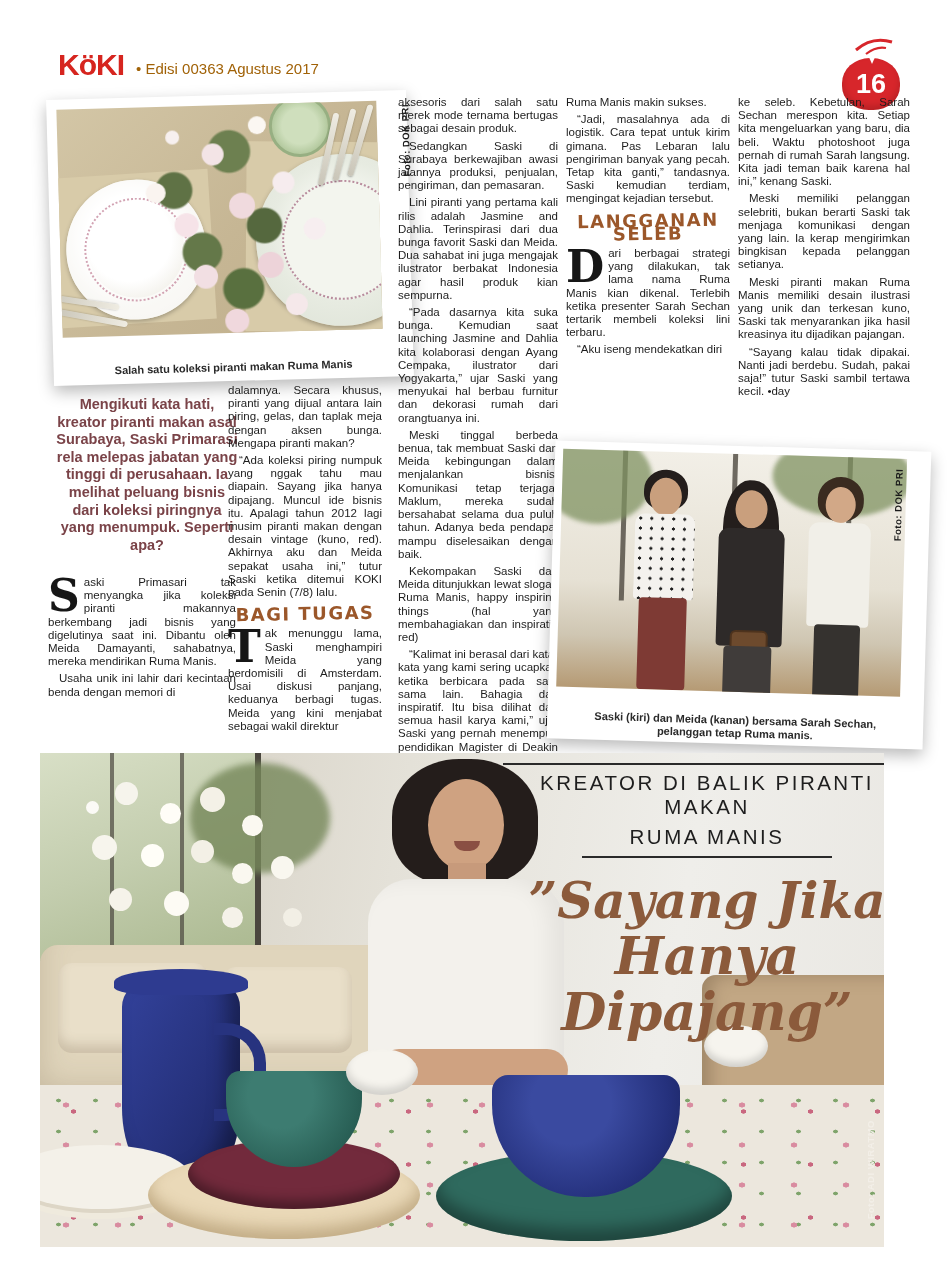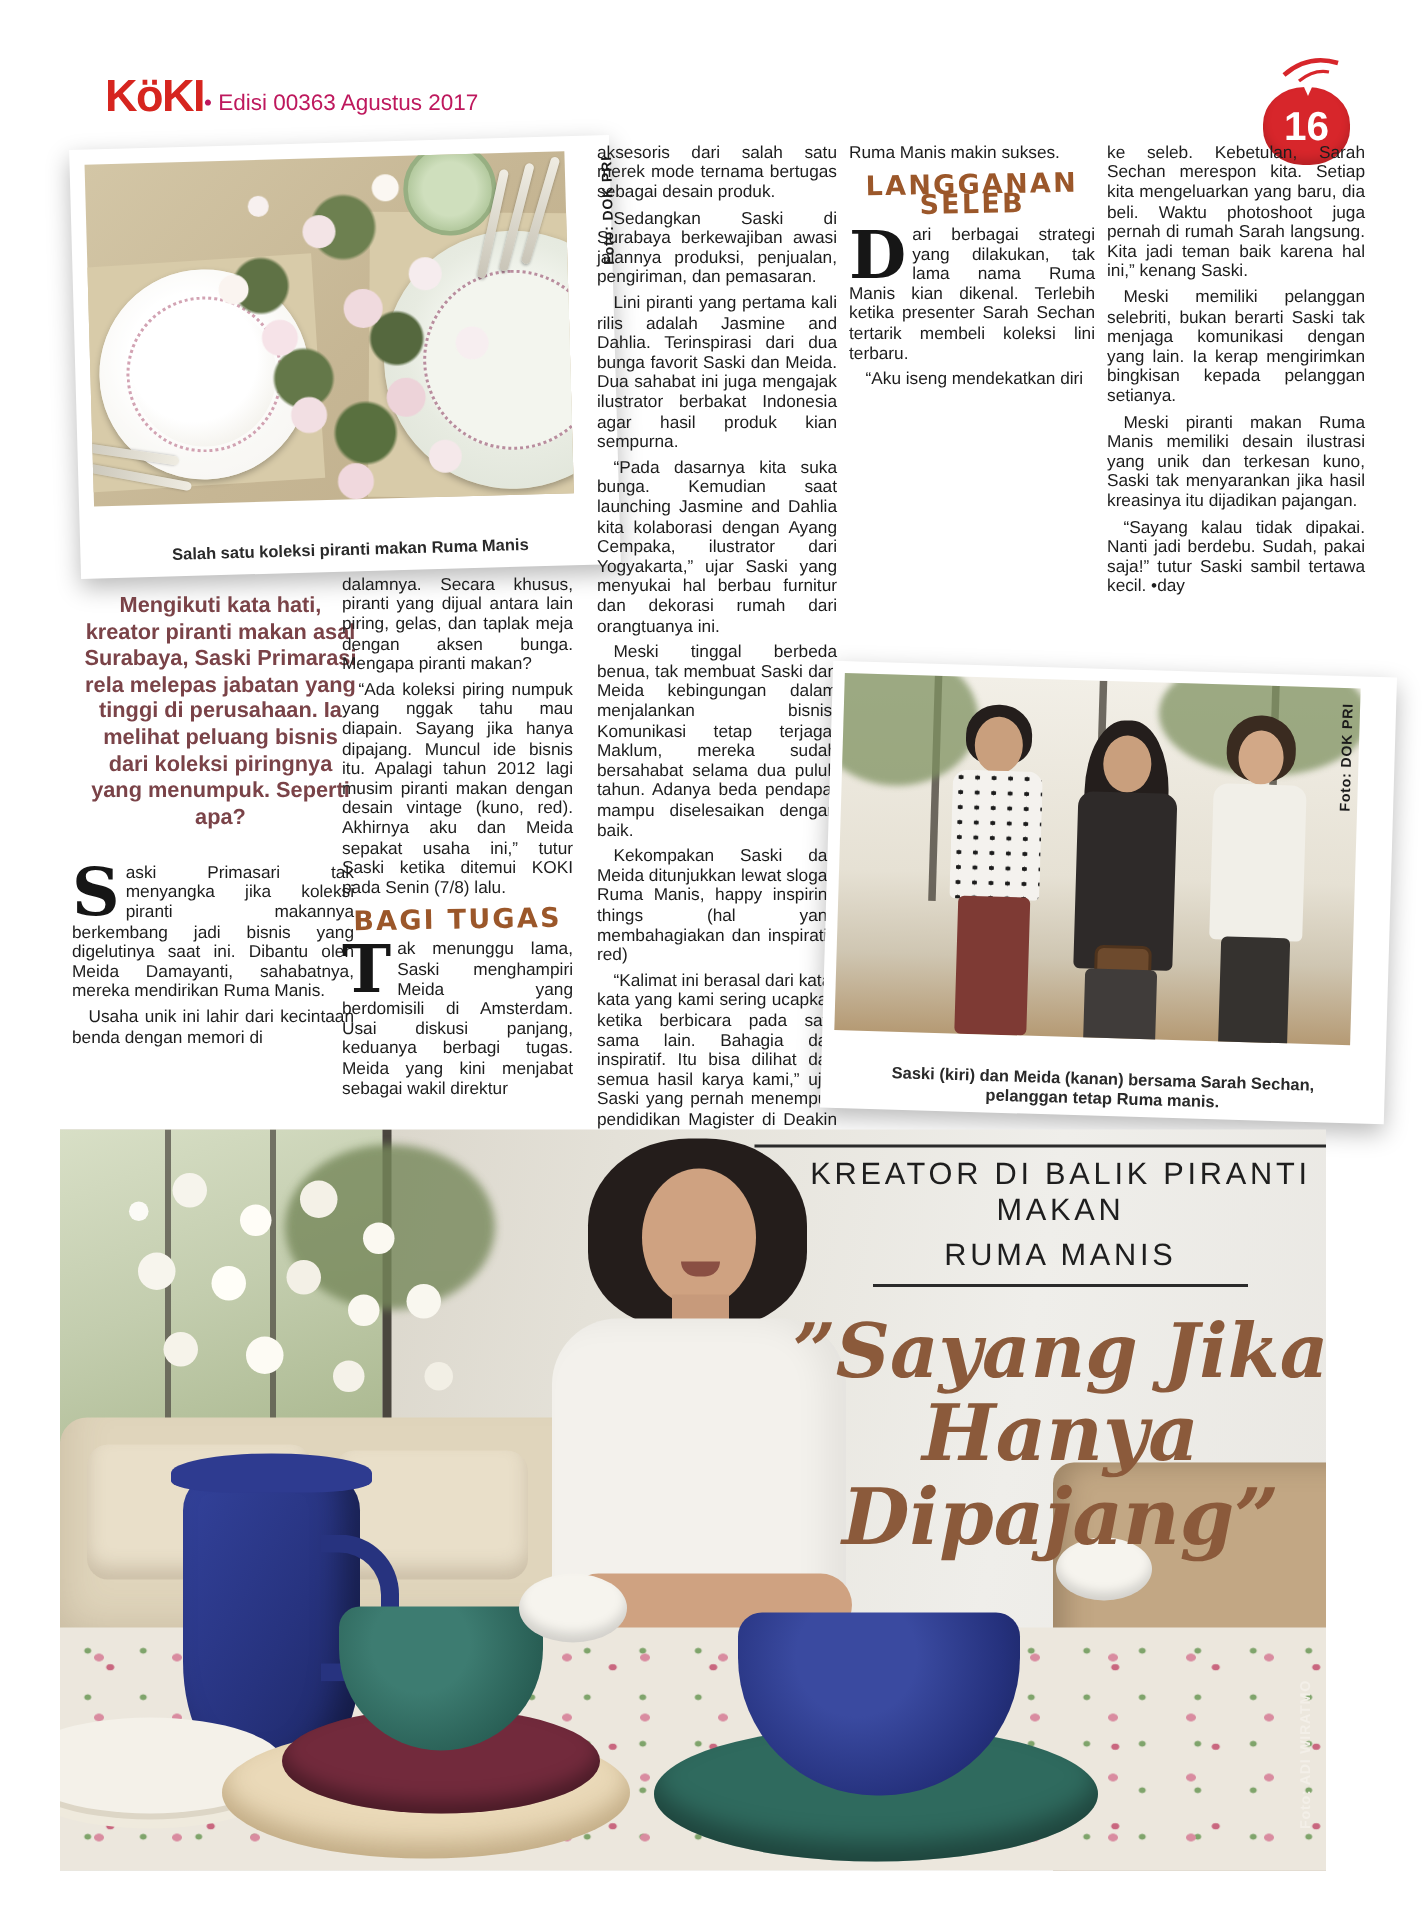--- a/index.html
+++ b/index.html
@@ -1,21 +1,21 @@
 <!DOCTYPE html>
 <html><head>
 <meta charset="utf-8">
 <style>
   html,body{margin:0;padding:0;background:#888;}
   .page{position:relative;width:952px;height:1280px;background:#fff;margin:0 auto;overflow:hidden;
         font-family:"Liberation Sans",sans-serif;color:#222;}
   
-  .masthead{position:absolute;left:58px;top:50px;display:flex;align-items:center;gap:0;margin-left:12px;}
+  .masthead{position:absolute;left:58px;top:50px;display:flex;align-items:center;gap:12px;}
   .logo{font-size:30px;font-weight:800;color:#d6251f;letter-spacing:-1px;line-height:1;}
-  .edition{font-size:15px;color:#be185d;padding-top:6px;}
+  .edition{font-size:15px;color:#a16207;padding-top:6px;}
   .pagebadge{position:absolute;left:842px;top:58px;width:58px;height:52px;background:#d7262b;
              border-radius:48% 48% 46% 46%;display:flex;align-items:center;justify-content:center;
              box-shadow:inset 0 -4px 6px rgba(0,0,0,.15);}
   .pagebadge .num{color:#fff;font-size:27px;font-weight:700;}
   .pagebadge::before{content:"";position:absolute;top:-3px;left:26px;width:8px;height:9px;background:#fff;
              clip-path:polygon(50% 100%,0 0,100% 0);}
   .swoosh{position:absolute;left:852px;top:34px;}
   
   .col{position:absolute;font-size:11.5px;line-height:13.2px;text-align:justify;color:#1d1d1d;}
   .p{margin:0 0 4px 0;}
@@ -186,20 +186,21 @@
     <p class="p ind">Lini piranti yang pertama kali rilis adalah Jasmine and Dahlia. Terinspirasi dari dua bunga favorit Saski dan Meida. Dua sahabat ini juga mengajak ilustrator berbakat Indonesia agar hasil produk kian sempurna.</p>
     <p class="p ind">“Pada dasarnya kita suka bunga. Kemudian saat launching Jasmine and Dahlia kita kolaborasi dengan Ayang Cempaka, ilustrator dari Yogyakarta,” ujar Saski yang menyukai hal berbau furnitur dan dekorasi rumah dari orangtuanya ini.</p>
     <p class="p ind">Meski tinggal berbeda benua, tak membuat Saski dan Meida kebingungan dalam menjalankan bisnis. Komunikasi tetap terjaga. Maklum, mereka sudah bersahabat selama dua puluh tahun. Adanya beda pendapat mampu diselesaikan dengan baik.</p>
     <p class="p ind">Kekompakan Saski dan Meida ditunjukkan lewat slogan Ruma Manis, happy inspiring things (hal yang membahagiakan dan inspiratif, red)</p>
     <p class="p ind">“Kalimat ini berasal dari kata-kata yang kami sering ucapkan ketika berbicara pada satu sama lain. Bahagia dan inspiratif. Itu bisa dilihat dari semua hasil karya kami,” ujar Saski yang pernah menempuh pendidikan Magister di Deakin University, Australia ini.</p>
     <p class="p ind">Meski begitu, ada saja pekerjaan rumah yang harus diselesaikan oleh Saski agar</p>
   </div>
 
   <div class="col" style="left:566px;top:96px;width:164px;">
     <p class="p">Ruma Manis makin sukses.</p>
+    <p class="p ind">“Jadi, masalahnya ada di logistik. Cara tepat untuk kirim gimana. Pas Lebaran lalu pengiriman banyak yang pecah. Tetap kita ganti,” tandasnya. Saski kemudian terdiam, mengingat kejadian tersebut.</p>
     <div class="sechead">LANGGANAN SELEB</div>
     <p class="p"><span class="dropcap">D</span><span>ari berbagai strategi yang dilakukan, tak lama nama Ruma Manis kian dikenal. Terlebih ketika presenter Sarah Sechan tertarik membeli koleksi lini terbaru.</span></p>
     <p class="p ind">“Aku iseng mendekatkan diri</p>
   </div>
 
   <div class="col" style="left:738px;top:96px;width:172px;">
     <p class="p">ke seleb. Kebetulan, Sarah Sechan merespon kita. Setiap kita mengeluarkan yang baru, dia beli. Waktu photoshoot juga pernah di rumah Sarah langsung. Kita jadi teman baik karena hal ini,” kenang Saski.</p>
     <p class="p ind">Meski memiliki pelanggan selebriti, bukan berarti Saski tak menjaga komunikasi dengan yang lain. Ia kerap mengirimkan bingkisan kepada pelanggan setianya.</p>
     <p class="p ind">Meski piranti makan Ruma Manis memiliki desain ilustrasi yang unik dan terkesan kuno, Saski tak menyarankan jika hasil kreasinya itu dijadikan pajangan.</p>
     <p class="p ind">“Sayang kalau tidak dipakai. Nanti jadi berdebu. Sudah, pakai saja!” tutur Saski sambil tertawa kecil. •day</p>

